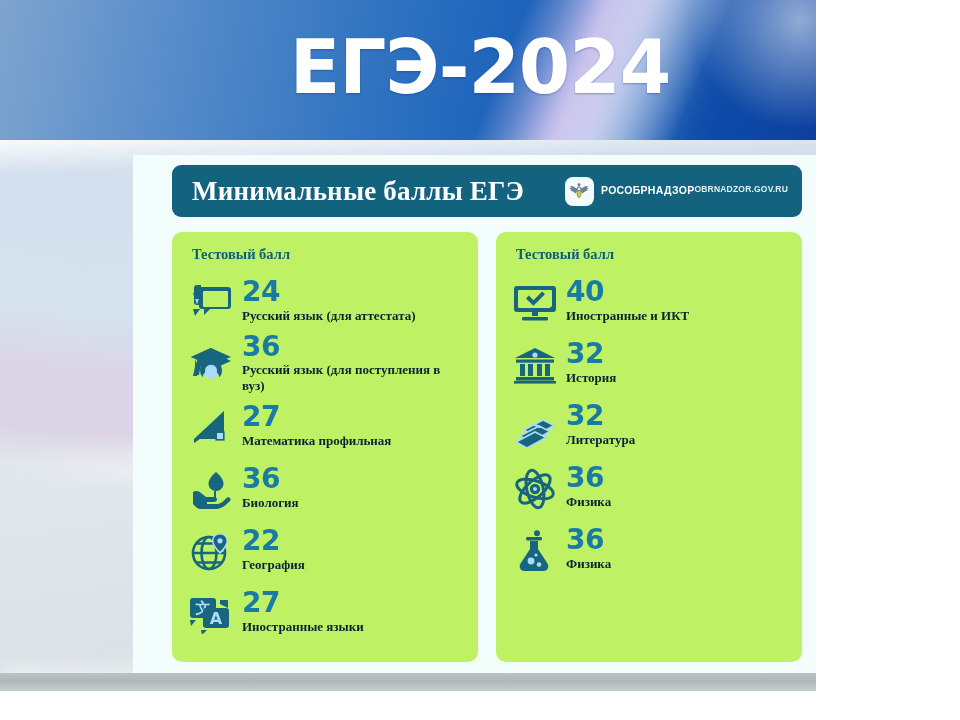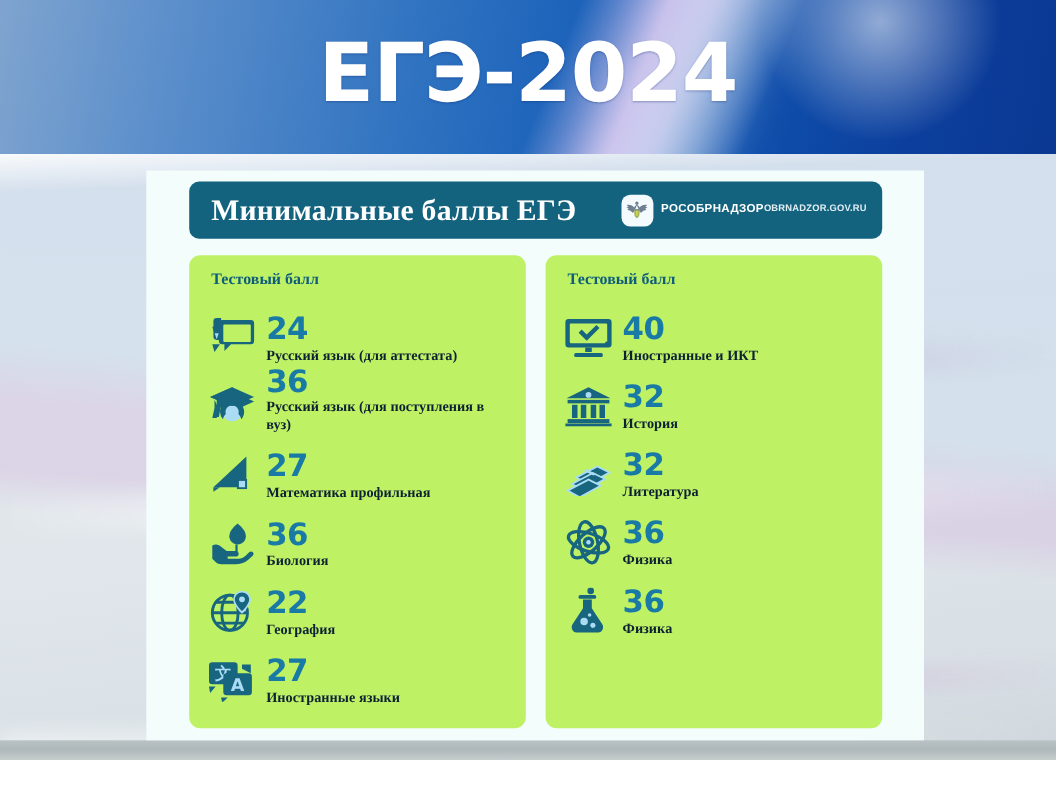--- a/index.html
+++ b/index.html
@@ -1,20 +1,20 @@
 <!DOCTYPE html>
 <html><head>
 <meta charset="utf-8">
 <style>
   html,body{margin:0;padding:0;}
   body{
     width:960px;height:720px;overflow:hidden;background:#ffffff;
     font-family:"Liberation Serif", serif;
   }
-  #slide{position:relative;width:960px;height:720px;overflow:hidden;background:#ffffff;}
+  #slide{position:relative;width:816px;height:720px;overflow:hidden;background:#ffffff;}
 
   
   .banner{
     position:absolute;left:0;top:0;width:960px;height:140px;
     background:
       linear-gradient(112deg, rgba(255,255,255,0) 52%, rgba(214,198,238,.85) 60%, rgba(255,255,255,.55) 64%, rgba(120,150,220,0) 72%),
       linear-gradient(100deg,#7fa4cf 0%, #5c8fcb 16%, #2f72c0 40%, #1059b6 62%, #0c3f9d 86%, #0a3893 100%);
     overflow:hidden;
   }
   .banner .streak{
@@ -105,21 +105,21 @@
   .columns{position:absolute;left:39px;top:77px;width:630px;height:430px;display:flex;gap:18px;}
   .panel{
     width:306px;background:#bef264;border-radius:10px;
     padding:12px 0 10px 0;box-sizing:border-box;position:relative;
   }
   .panel-title{
     font-family:"Liberation Serif", serif;font-weight:bold;
     font-size:14.5px;color:#0f5d7a;margin:2px 0 6px 20px;
   }
   .rows{display:flex;flex-direction:column;}
-  .row{display:flex;align-items:flex-end;padding:1px 10px 1px 16px;min-height:60px;}
+  .row{display:flex;align-items:center;padding:1px 10px 1px 16px;min-height:60px;}
   .row-icon{
     width:46px;height:46px;flex:0 0 46px;margin-top:6px;
     display:flex;align-items:center;justify-content:center;
   }
   .row-icon svg{display:block;}
   .row-body{margin-left:8px;display:flex;flex-direction:column;}
   .row-score{
     font-family:"DejaVu Sans", sans-serif;font-weight:bold;
     font-size:28px;line-height:1.05;color:#1a7aa6;letter-spacing:-.5px;
   }

